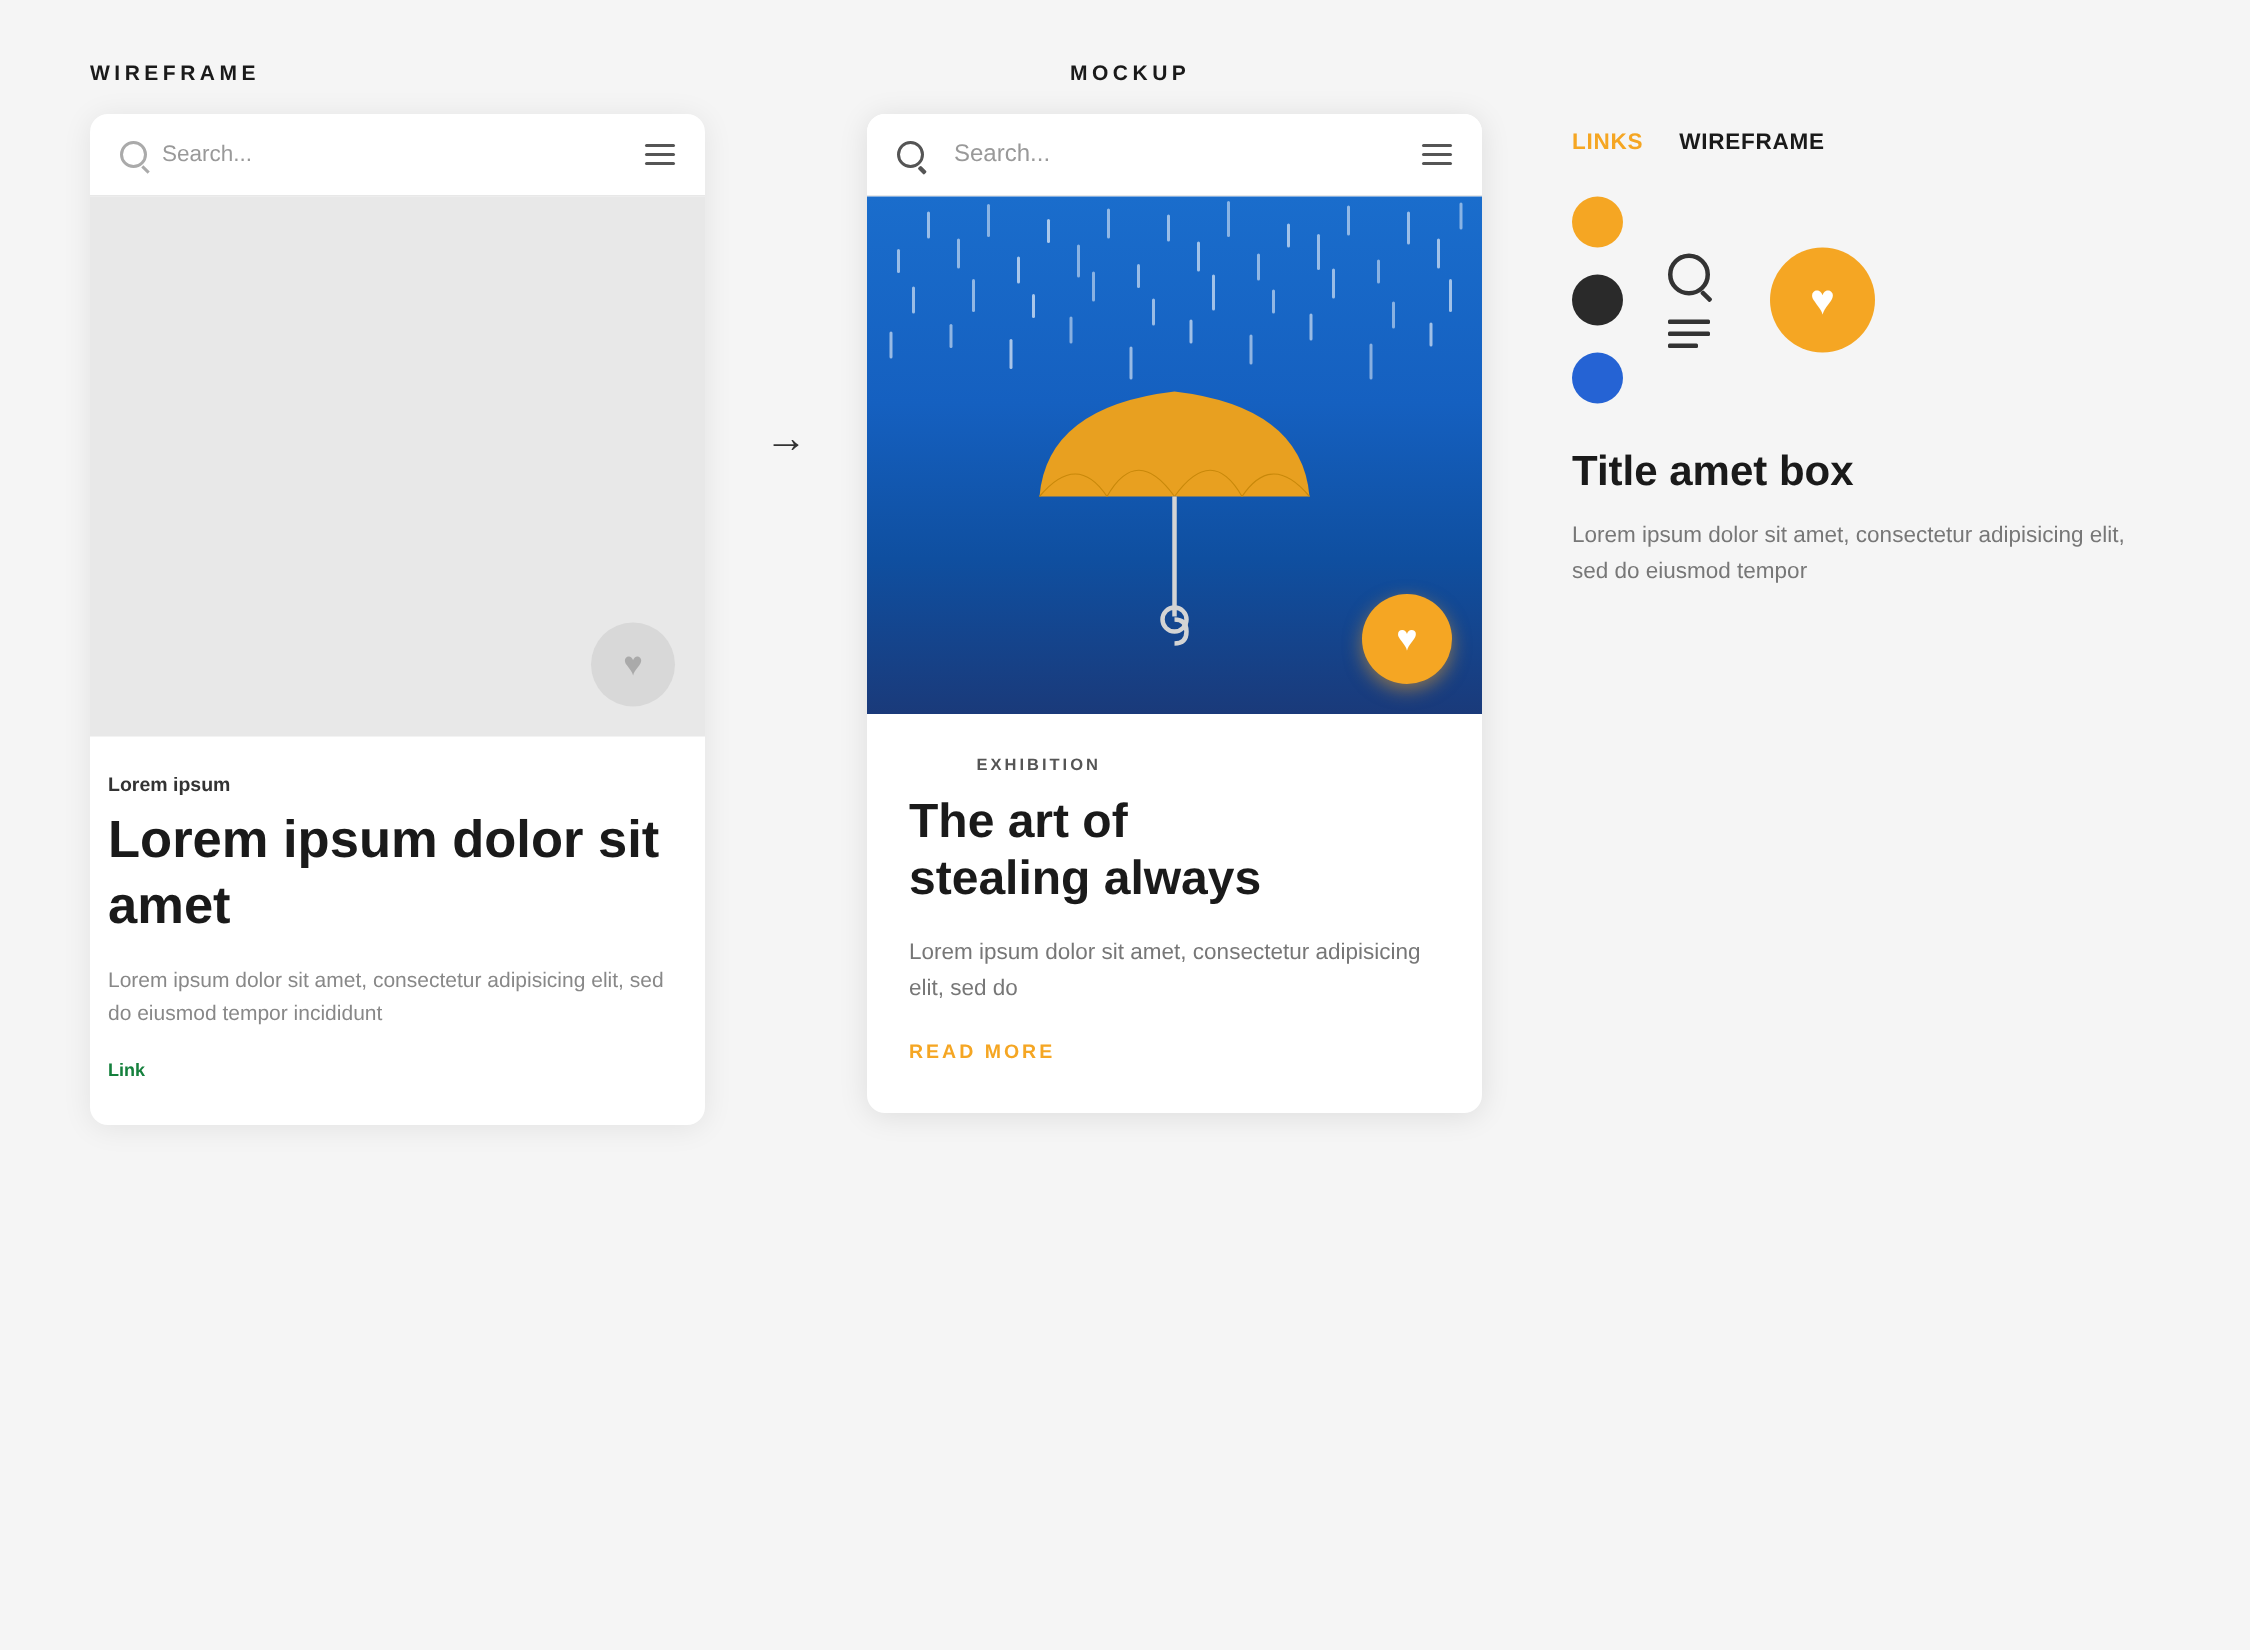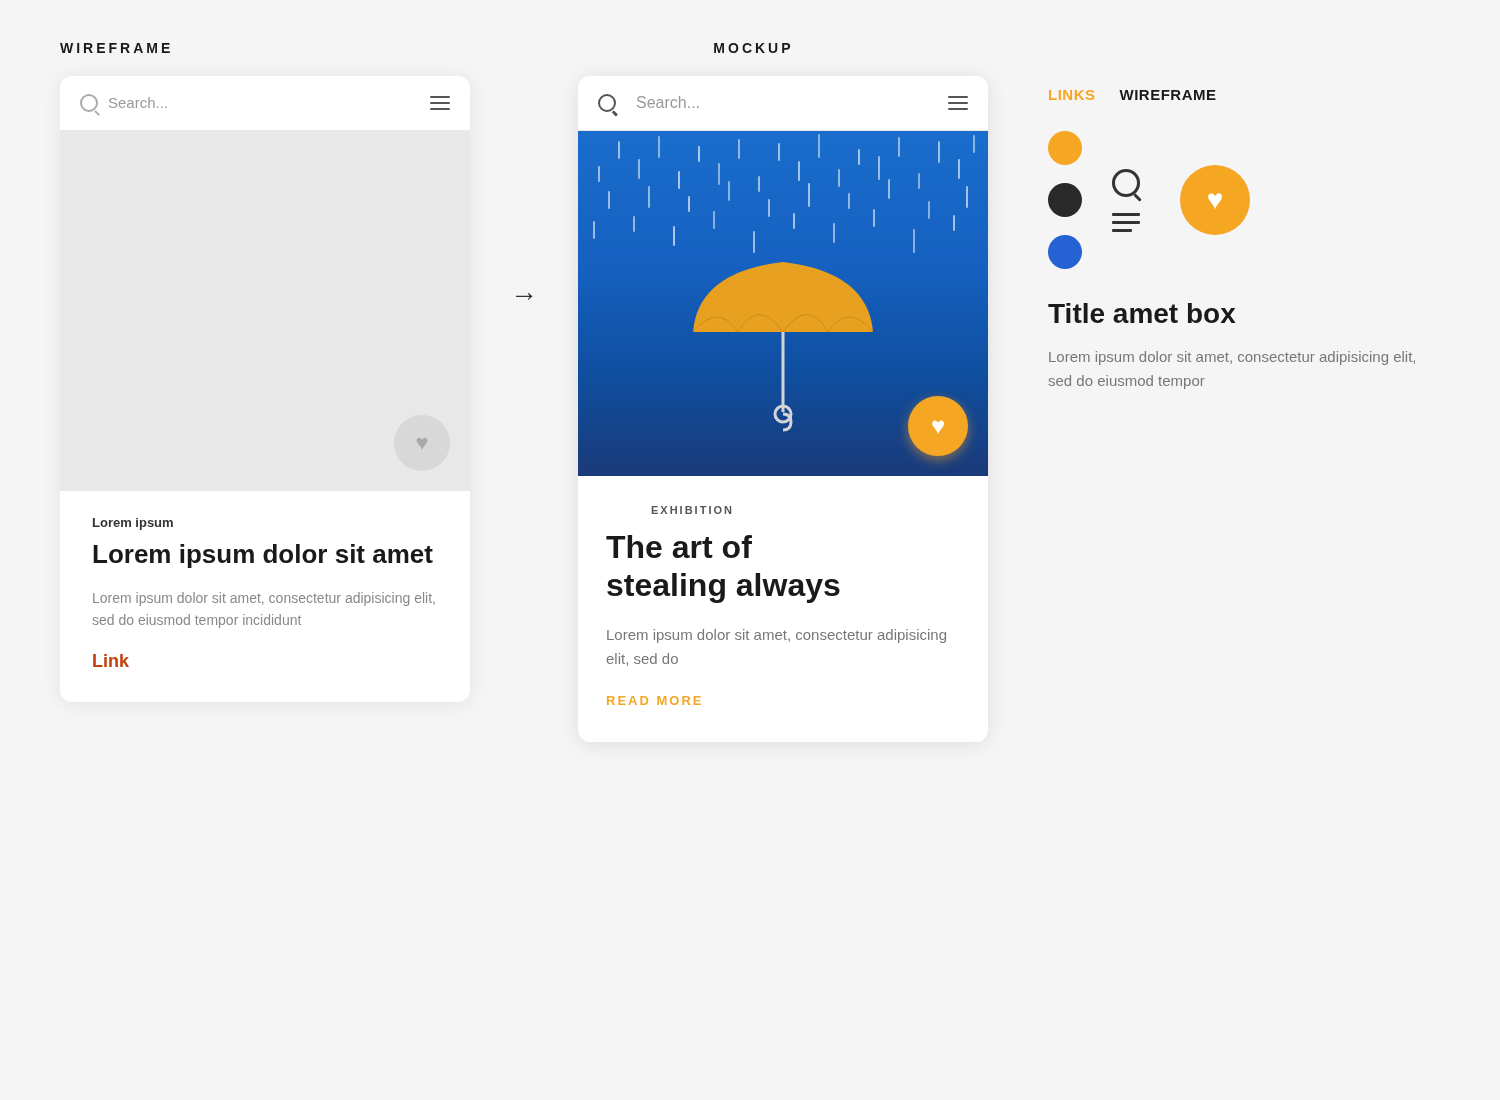--- a/index.html
+++ b/index.html
@@ -116,49 +116,49 @@
       justify-content: center;
       cursor: pointer;
     }
 
     .heart-icon-gray {
       color: #aaa;
       font-size: 22px;
     }
 
     .wireframe-content {
-      padding: 24px 32px 30px;
+      padding: 24px 12px 30px;
     }
 
     .wf-category-label {
       font-size: 13px;
       font-weight: 700;
       color: #333;
       margin-bottom: 8px;
     }
 
     .wf-title {
-      font-size: 26px;
+      font-size: 35px;
       font-weight: 700;
       color: #1a1a1a;
       line-height: 1.25;
       margin-bottom: 16px;
     }
 
     .wf-body {
       font-size: 14px;
       color: #888;
       line-height: 1.6;
       margin-bottom: 20px;
     }
 
     .wf-link {
-      font-size: 18px;
+      font-size: 12px;
       font-weight: 700;
-      color: #c2410c;
+      color: #15803d;
       cursor: pointer;
     }
 
     
     .arrow-container {
       display: flex;
       align-items: center;
       justify-content: center;
       padding-top: 200px;
       flex-shrink: 0;

